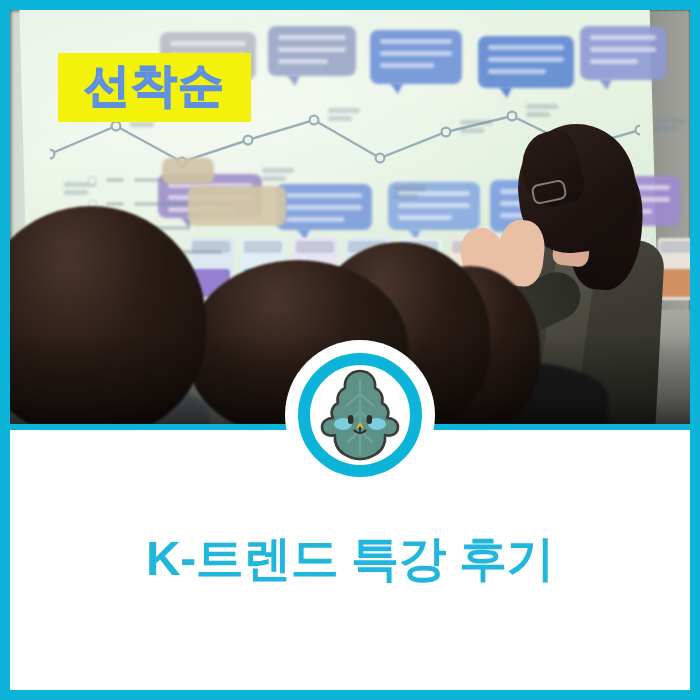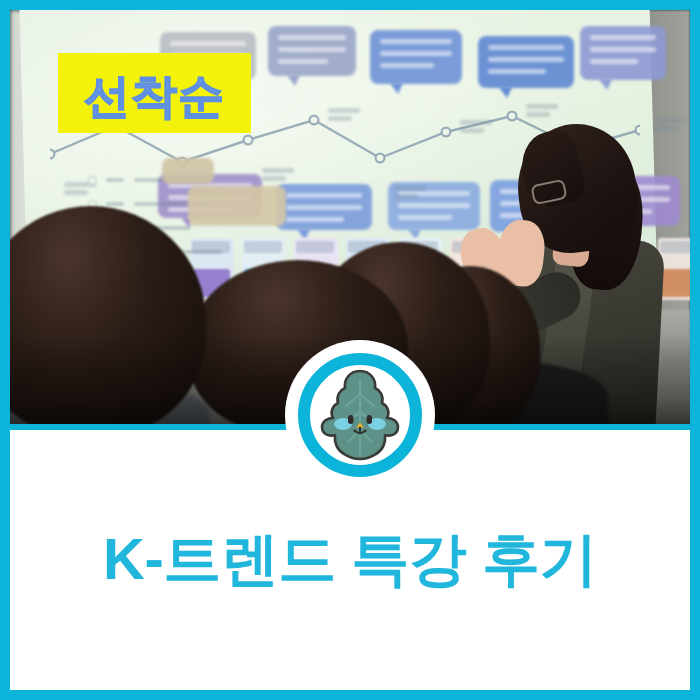--- a/index.html
+++ b/index.html
@@ -212,21 +212,21 @@
   
   .photo-vignette {
     position:absolute; left:0; bottom:0; width:680px; height:90px;
     background:linear-gradient(180deg,rgba(0,0,0,0) 0%, rgba(0,0,0,.35) 70%, rgba(0,0,0,.6) 100%);
   }
 
   
   #badge {
     position:absolute;
     left:48px; top:43px;
-    padding:19px 26px 11px 26px;
+    padding:8px 26px 11px 26px;
     background:#F2F20A;
     z-index:30;
   }
   #badge .badge-text {
     font-size:46px; font-weight:700; letter-spacing:1px;
     color:#7AA7F0;
     -webkit-text-stroke:1.5px #5E8FE0;
     line-height:1.08;
     white-space:nowrap;
   }
@@ -260,21 +260,21 @@
   #caption {
     position:absolute;
     left:0; top:420px; width:680px; height:260px;
     display:flex; flex-direction:column;
     align-items:center; justify-content:center;
     background:#ffffff;
   }
   .cap-line {
     color:#21B6DC;
     font-weight:700;
-    font-size:58px;
+    font-size:48px;
     line-height:1.22;
     letter-spacing:-0.5px;
     white-space:nowrap;
     text-align:center;
   }
   .cap-line.l1 { margin-bottom:2px; }
 </style>
 </head>
 <body>
 

